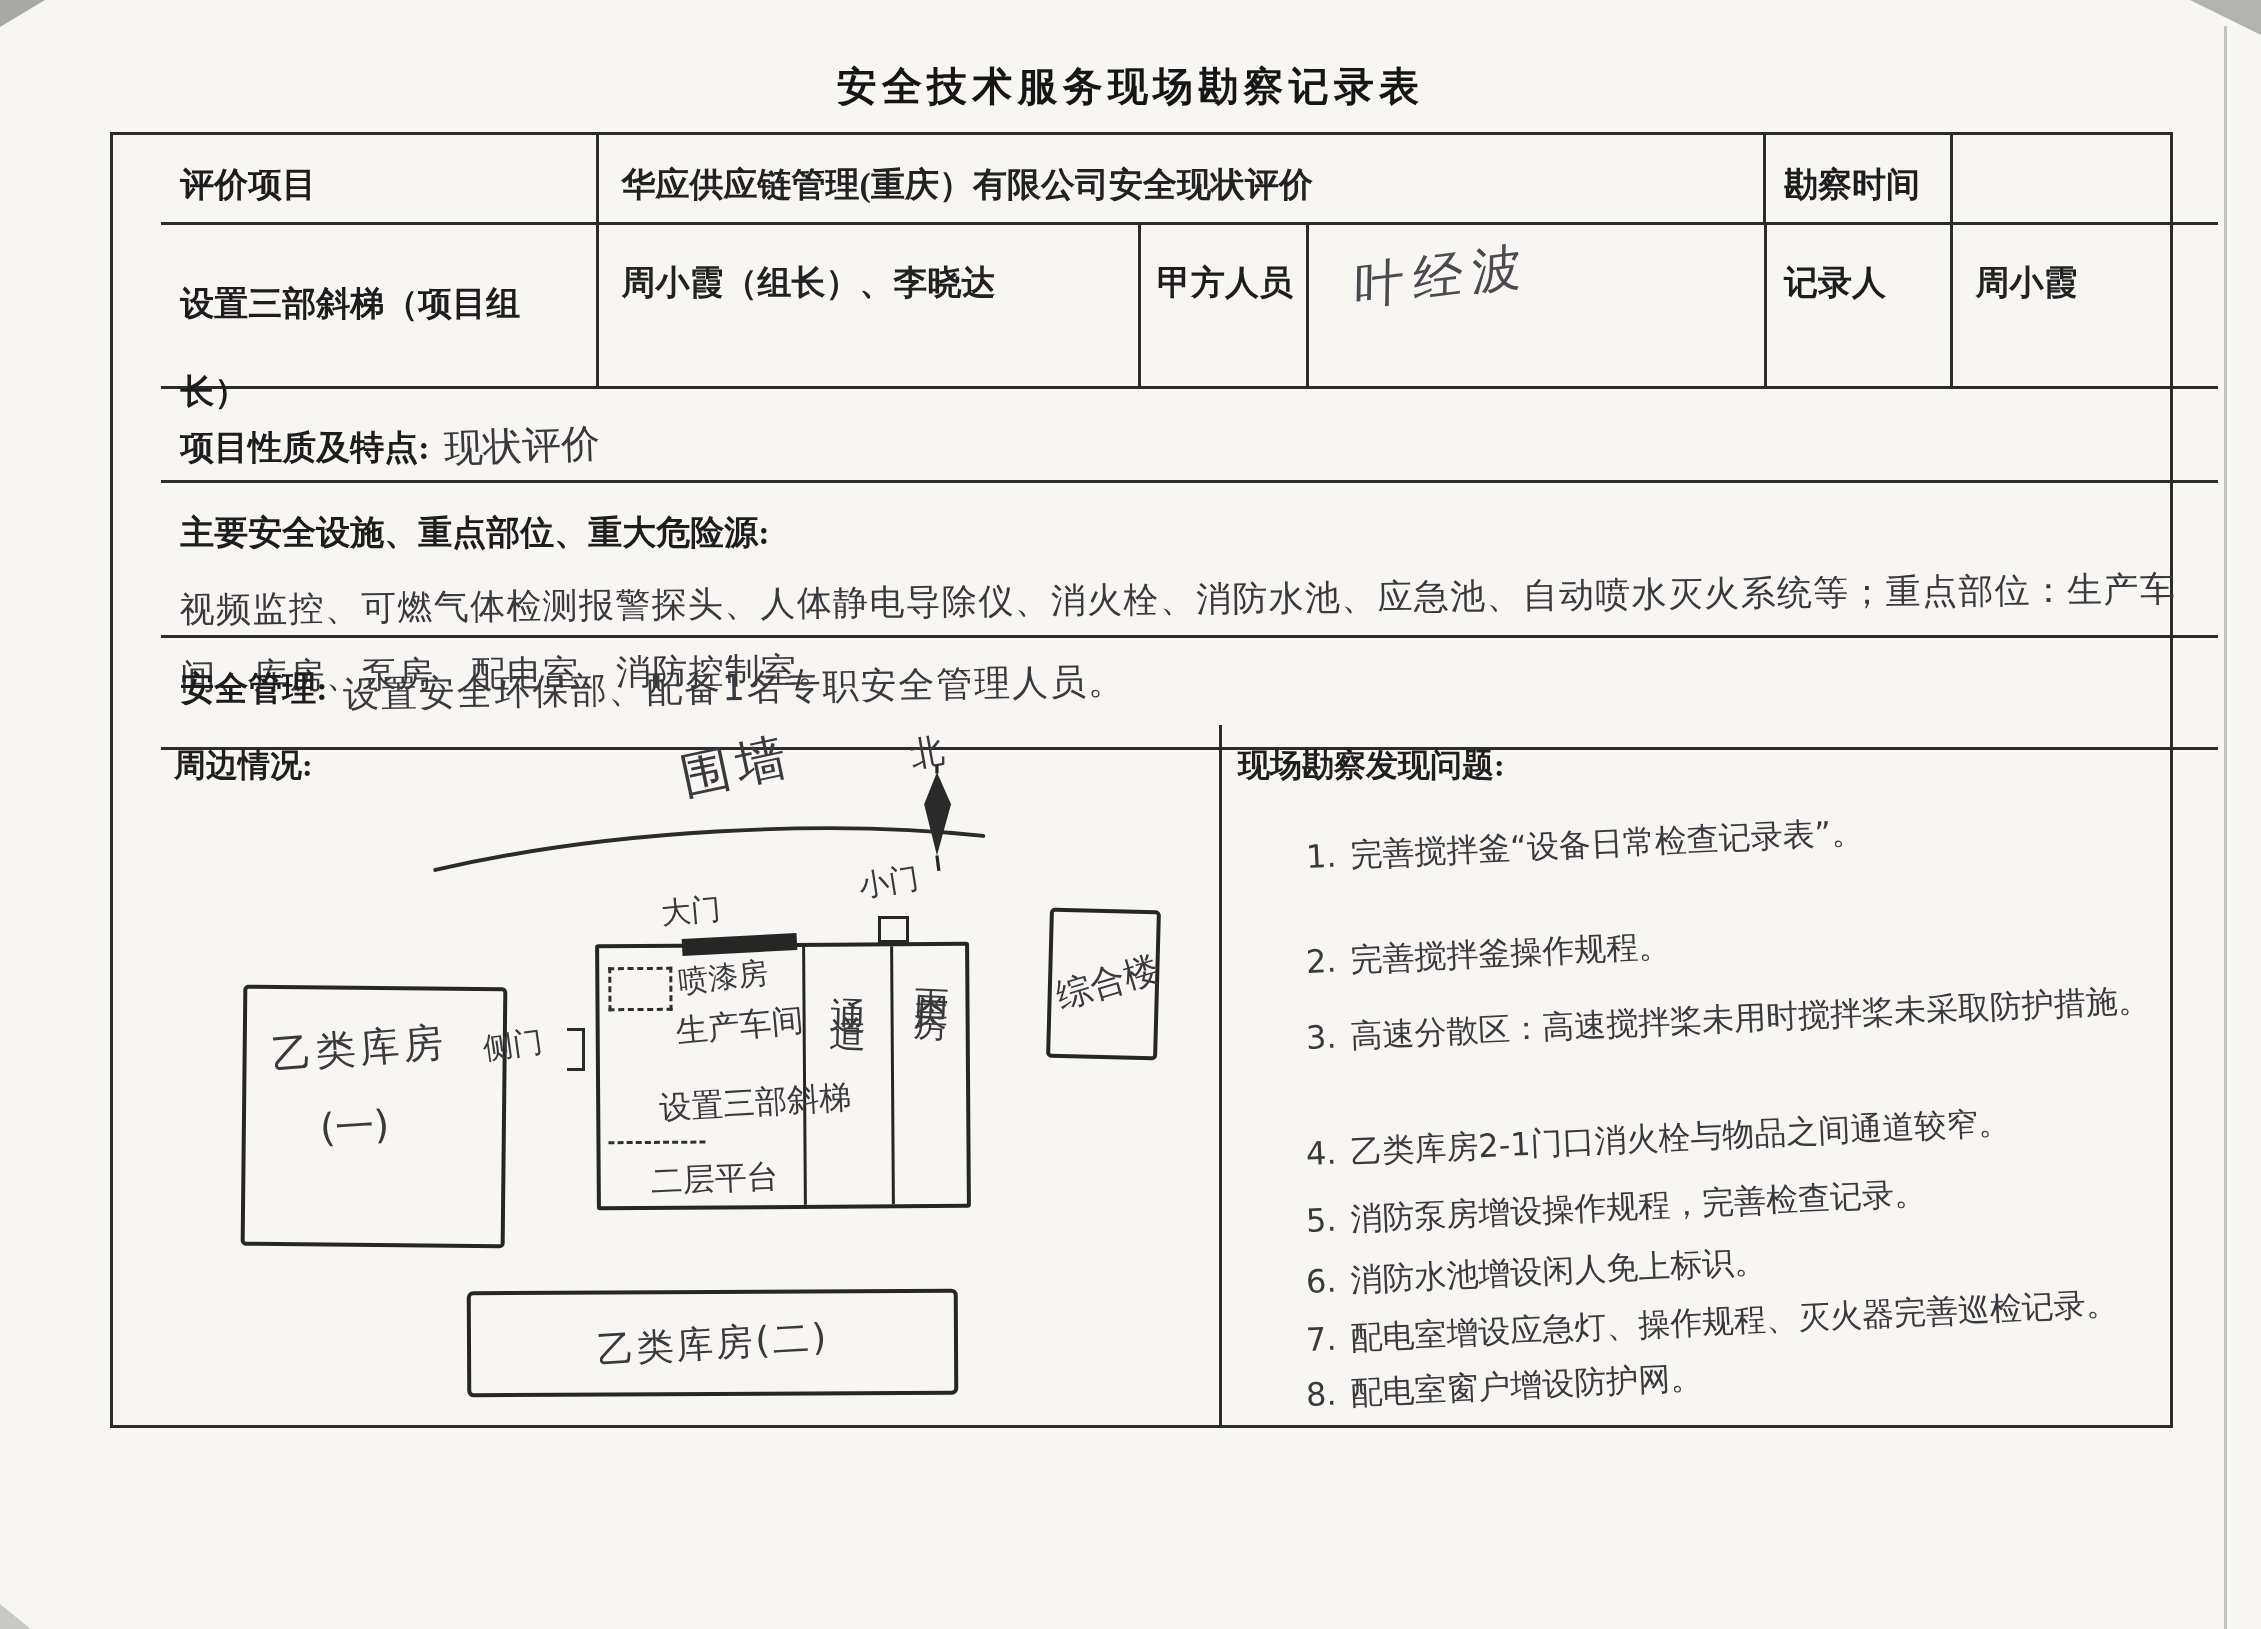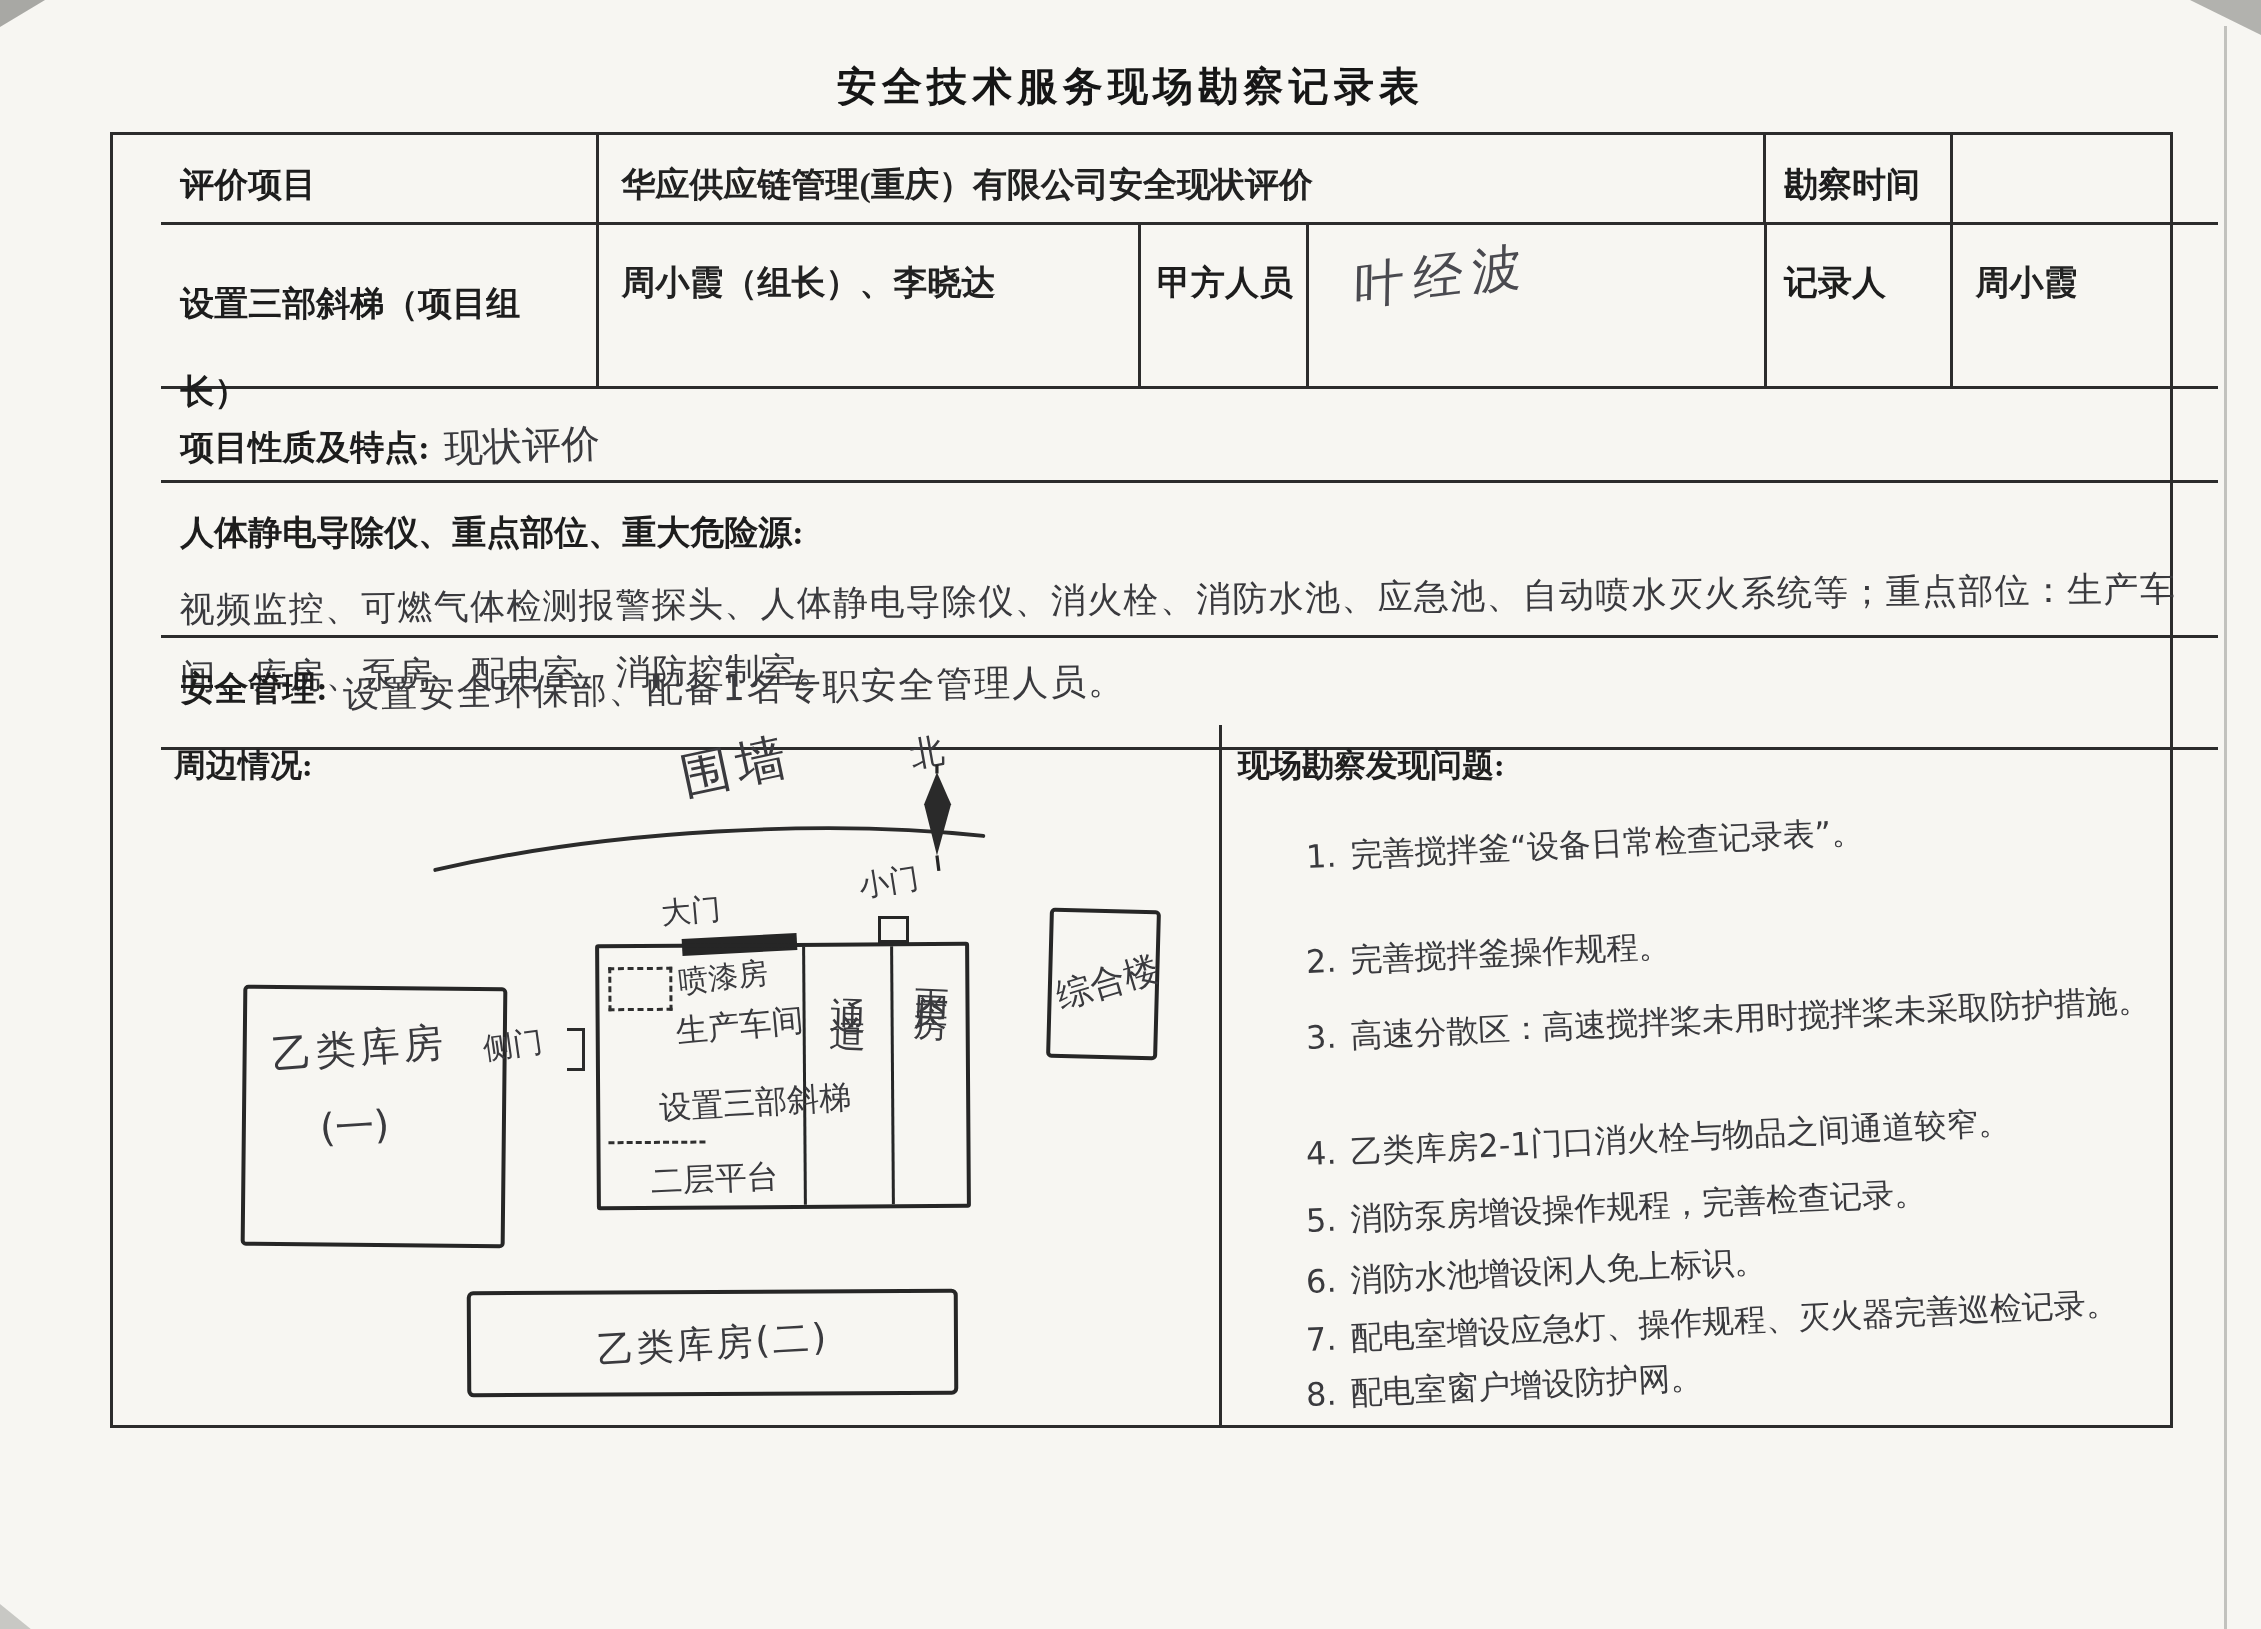--- a/index.html
+++ b/index.html
@@ -120,21 +120,21 @@
 
     <div class="row r3">
       <div class="inline-row">
         <span class="plabel">项目性质及特点:</span>
         <span class="hw hw-val">现状评价</span>
       </div>
     </div>
 
     <div class="row r4">
       <div class="inline-row" style="line-height:1.95; padding-top:17px;">
-        <span class="plabel">人体静电导除仪、重点部位、重大危险源:</span>
+        <span class="plabel">主要安全设施、重点部位、重大危险源:</span>
         <span class="hw hw-val">视频监控、可燃气体检测报警探头、人体静电导除仪、消火栓、消防水池、应急池、自动喷水灭火系统等；重点部位：生产车间、库房、泵房、配电室、消防控制室。</span>
       </div>
     </div>
 
     <div class="row r5">
       <div class="inline-row" style="padding-top:18px;">
         <span class="plabel">安全管理:</span>
         <span class="hw hw-val">设置安全环保部、配备1名专职安全管理人员。</span>
       </div>
     </div>

